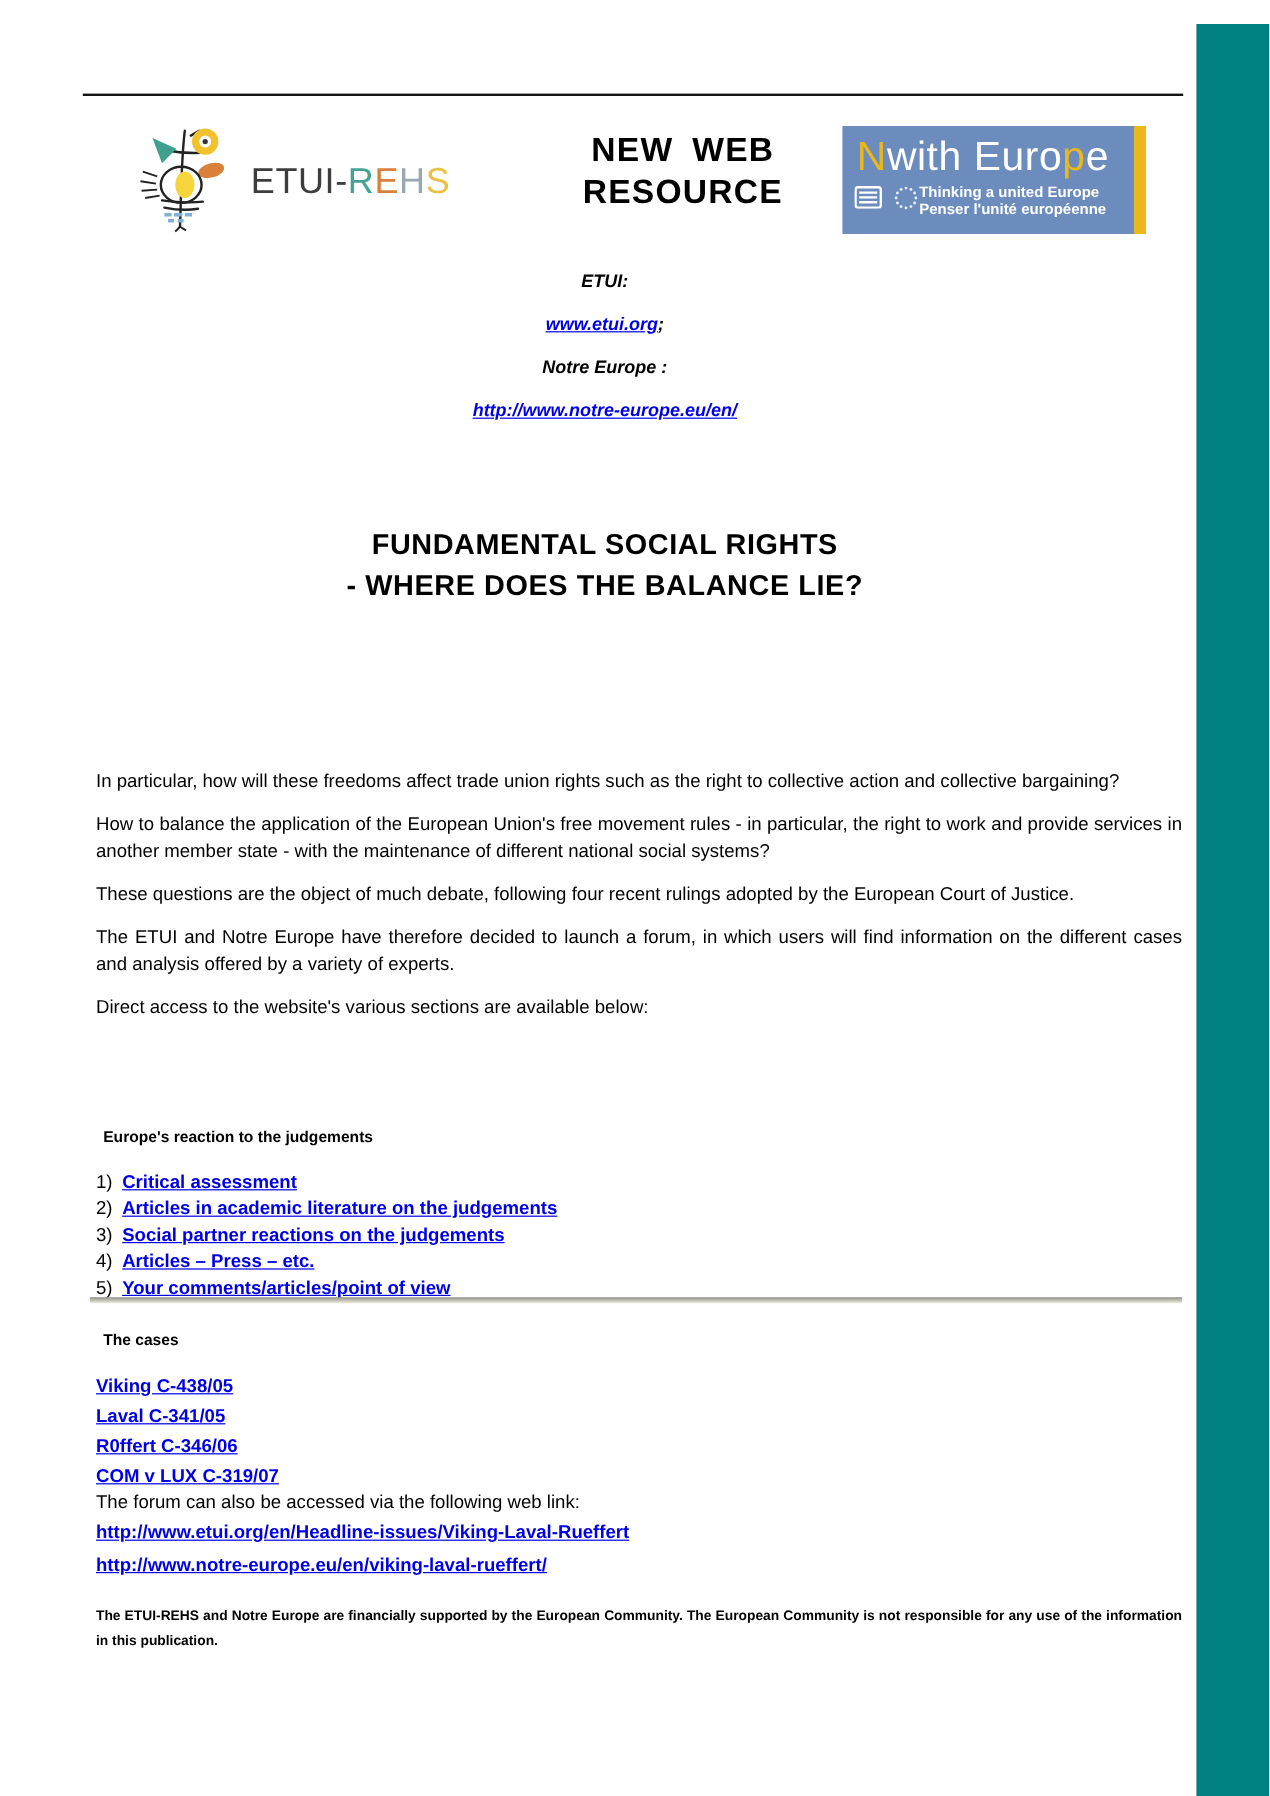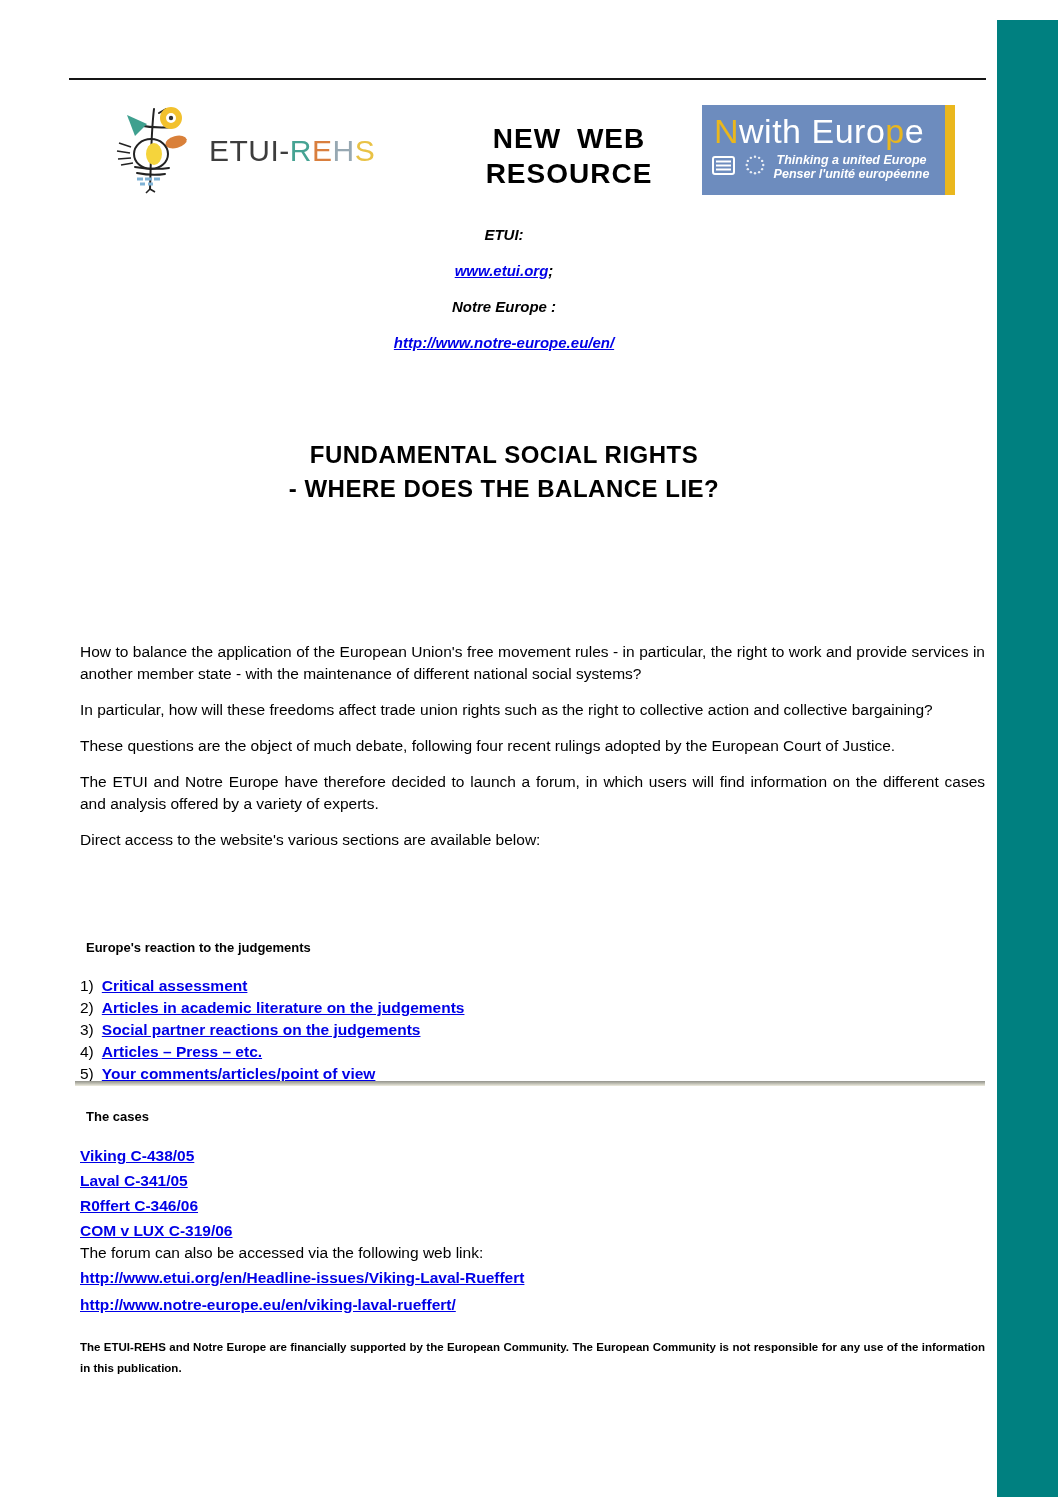--- a/index.html
+++ b/index.html
@@ -12,27 +12,27 @@
   .page{
     position:relative;width:1058px;height:1497px;background:#ffffff;
     font-family:"Liberation Sans",sans-serif;color:#000;overflow:hidden;
   }
   .sidebar{position:absolute;top:20px;right:0;width:61px;height:1477px;background:var(--sidebar);}
   .top-rule{position:absolute;top:78px;left:69px;width:917px;border-top:2px solid #151515;}
 
   .header{position:absolute;top:103px;left:69px;width:917px;height:96px;}
   .etui-logo{position:absolute;left:38px;top:0;display:flex;align-items:center;gap:6px;}
   .etui-logo-text{font-size:30px;letter-spacing:.5px;line-height:30px;}
-  .center-title{position:absolute;left:290px;top:18px;width:420px;text-align:center;
+  .center-title{position:absolute;left:290px;top:4px;width:420px;text-align:center;
     font-weight:bold;font-size:28px;line-height:35px;letter-spacing:1px;word-spacing:7px;}
   .notre-logo{position:absolute;left:633px;top:2px;width:253px;height:90px;background:var(--notre-bg);}
   .notre-stripe{position:absolute;right:0;top:0;width:10px;height:100%;background:var(--notre-gold);}
   .notre-name{padding:8px 14px 0 12px;font-size:34px;line-height:36px;color:#fff;letter-spacing:.5px;}
   .notre-tagrow{display:flex;align-items:center;padding:4px 18px 0 10px;}
-  .notre-taglines{flex:1;text-align:center;color:#fff;font-style:italic;font-size:12.5px;line-height:14px;font-weight:bold;}
+  .notre-taglines{flex:1;text-align:left;color:#fff;font-size:12.5px;line-height:14px;font-weight:bold;}
   .notre-icons{display:flex;align-items:center;gap:8px;}
 
   a{color:var(--link);text-decoration:underline;font-weight:bold;cursor:pointer;}
 
   .links-block{position:absolute;top:224px;left:69px;width:870px;text-align:center;
     font-size:15px;font-weight:bold;font-style:italic;}
   .links-block div{margin-bottom:14px;line-height:22px;}
   .link-suffix{color:#000;}
 
   .main-title{position:absolute;top:438px;left:69px;width:870px;text-align:center;
@@ -155,22 +155,22 @@
       <a>http://www.notre-europe.eu/en/</a>
     </div>
   </div>
 
   <div class="main-title">
     <div>FUNDAMENTAL SOCIAL RIGHTS</div>
     <div>- WHERE DOES THE BALANCE LIE?</div>
   </div>
 
   <div class="body-text">
+    <p>In particular, how will these freedoms affect trade union rights such as the right to collective action and collective bargaining?</p>
     <p>How to balance the application of the European Union's free movement rules - in particular, the right to work and provide services in another member state - with the maintenance of different national social systems?</p>
-    <p>In particular, how will these freedoms affect trade union rights such as the right to collective action and collective bargaining?</p>
     <p>These questions are the object of much debate, following four recent rulings adopted by the European Court of Justice.</p>
     <p>The ETUI and Notre Europe have therefore decided to launch a forum, in which users will find information on the different cases and analysis offered by a variety of experts.</p>
     <p>Direct access to the website's various sections are available below:</p>
   </div>
 
   <div class="reactions">
     <h3 class="section-heading">Europe's reaction to the judgements</h3>
     <div class="list">
       <div><span class="num">1)</span><a>Critical assessment</a></div>
       <div><span class="num">2)</span><a>Articles in academic literature on the judgements</a></div>
@@ -181,21 +181,21 @@
   </div>
 
   <div class="divider"></div>
 
   <div class="cases">
     <h3 class="section-heading">The cases</h3>
     <div class="list">
       <div><a>Viking C-438/05</a></div>
       <div><a>Laval C-341/05</a></div>
       <div><a>R0ffert C-346/06</a></div>
-      <div><a>COM v LUX C-319/06</a></div>
+      <div><a>COM v LUX C-319/07</a></div>
     </div>
   </div>
 
   <div class="forum">
     <div>The forum can also be accessed via the following web link:</div>
     <div><a>http://www.etui.org/en/Headline-issues/Viking-Laval-Rueffert</a></div>
     <div class="second"><a>http://www.notre-europe.eu/en/viking-laval-rueffert/</a></div>
   </div>
 
   <div class="footer-note">The ETUI-REHS and Notre Europe are financially supported by the European Community. The European Community is not responsible for any use of the information in this publication.</div>

